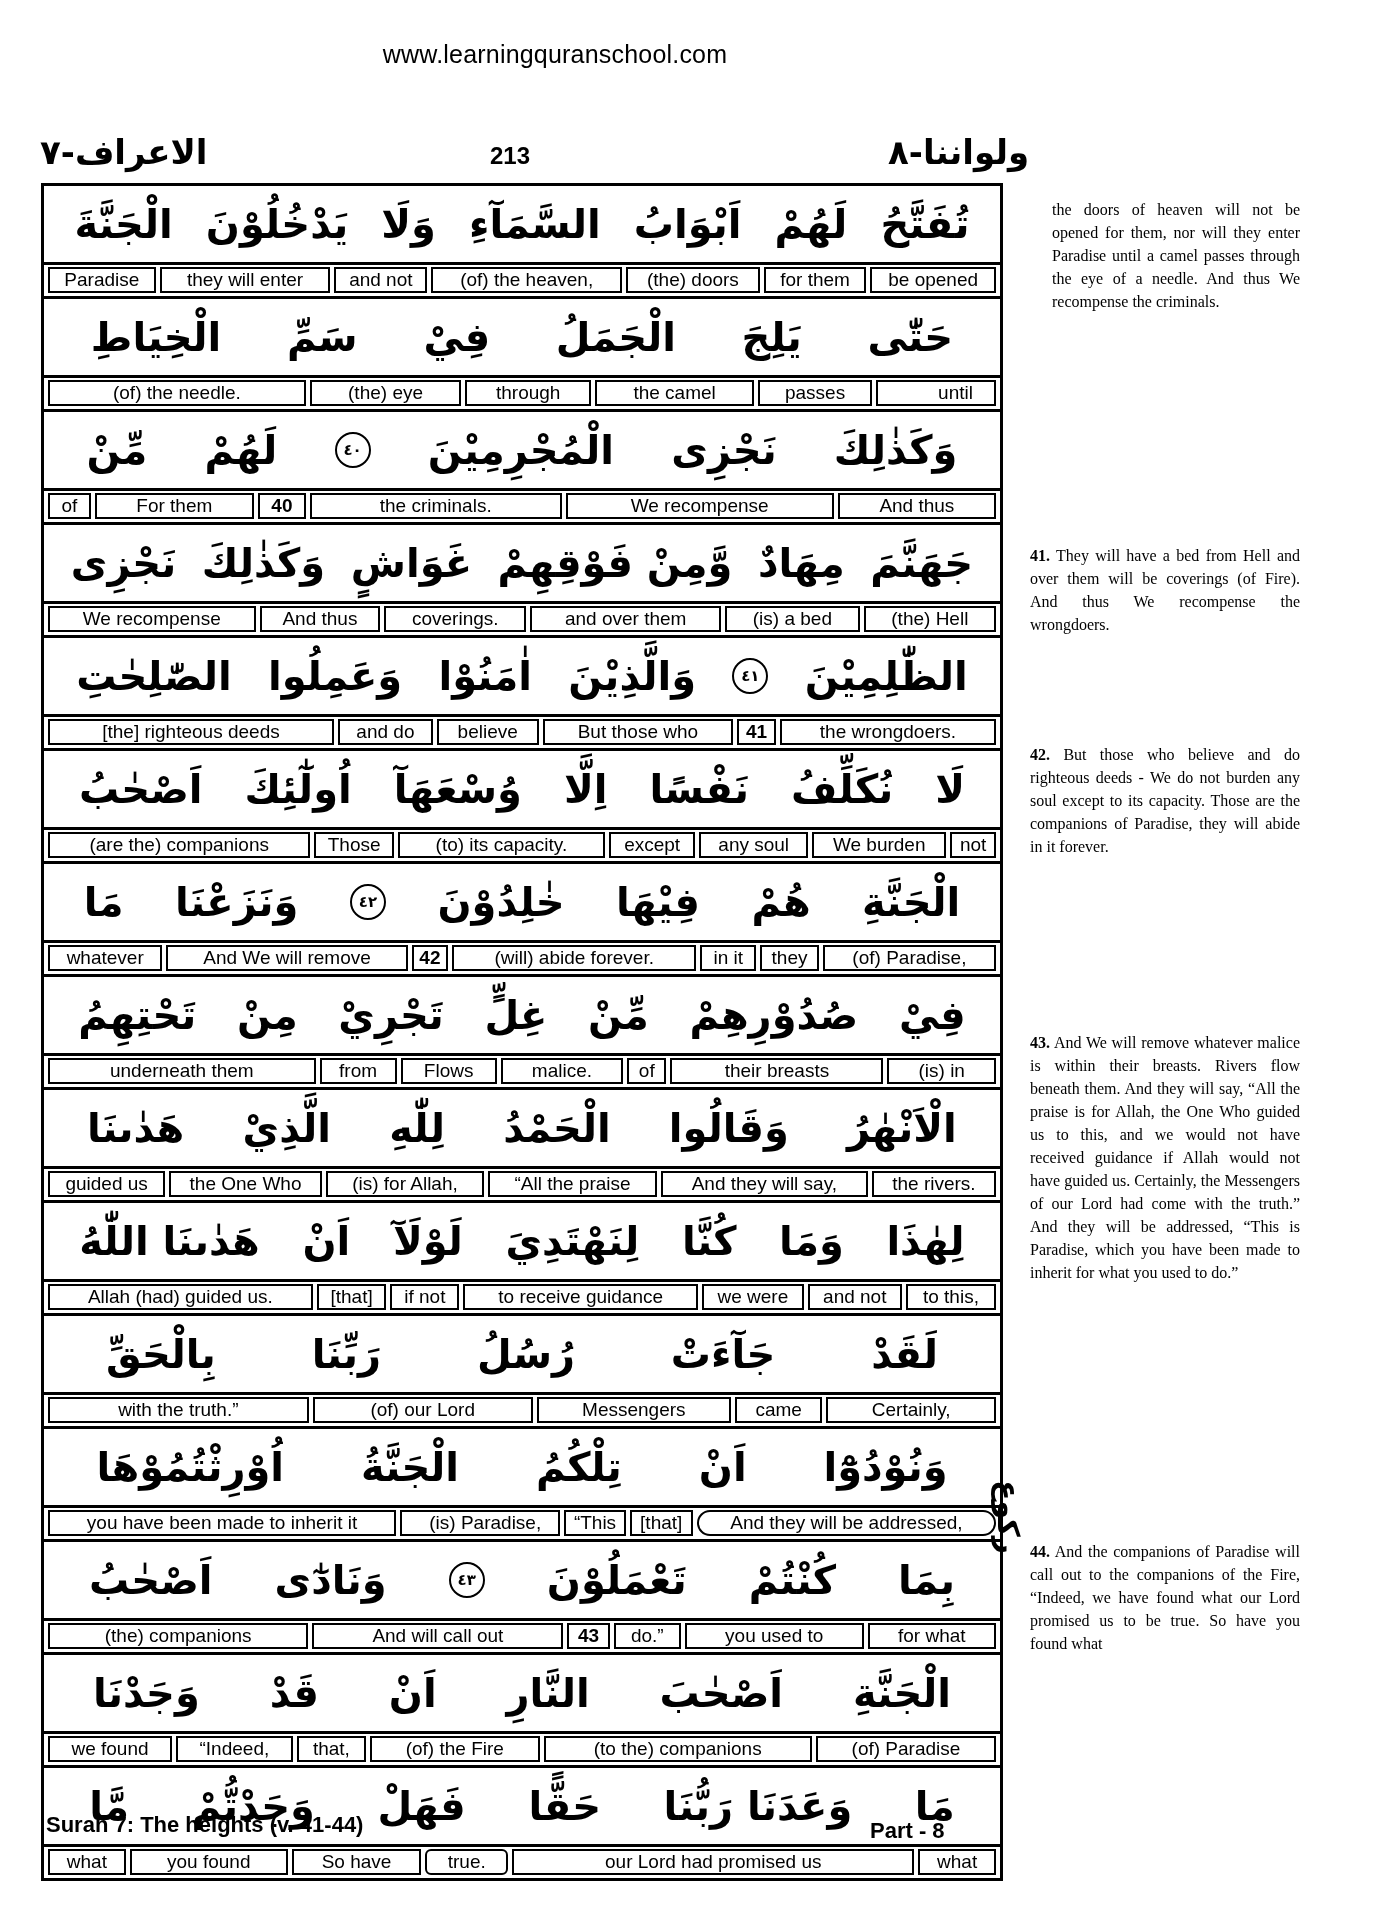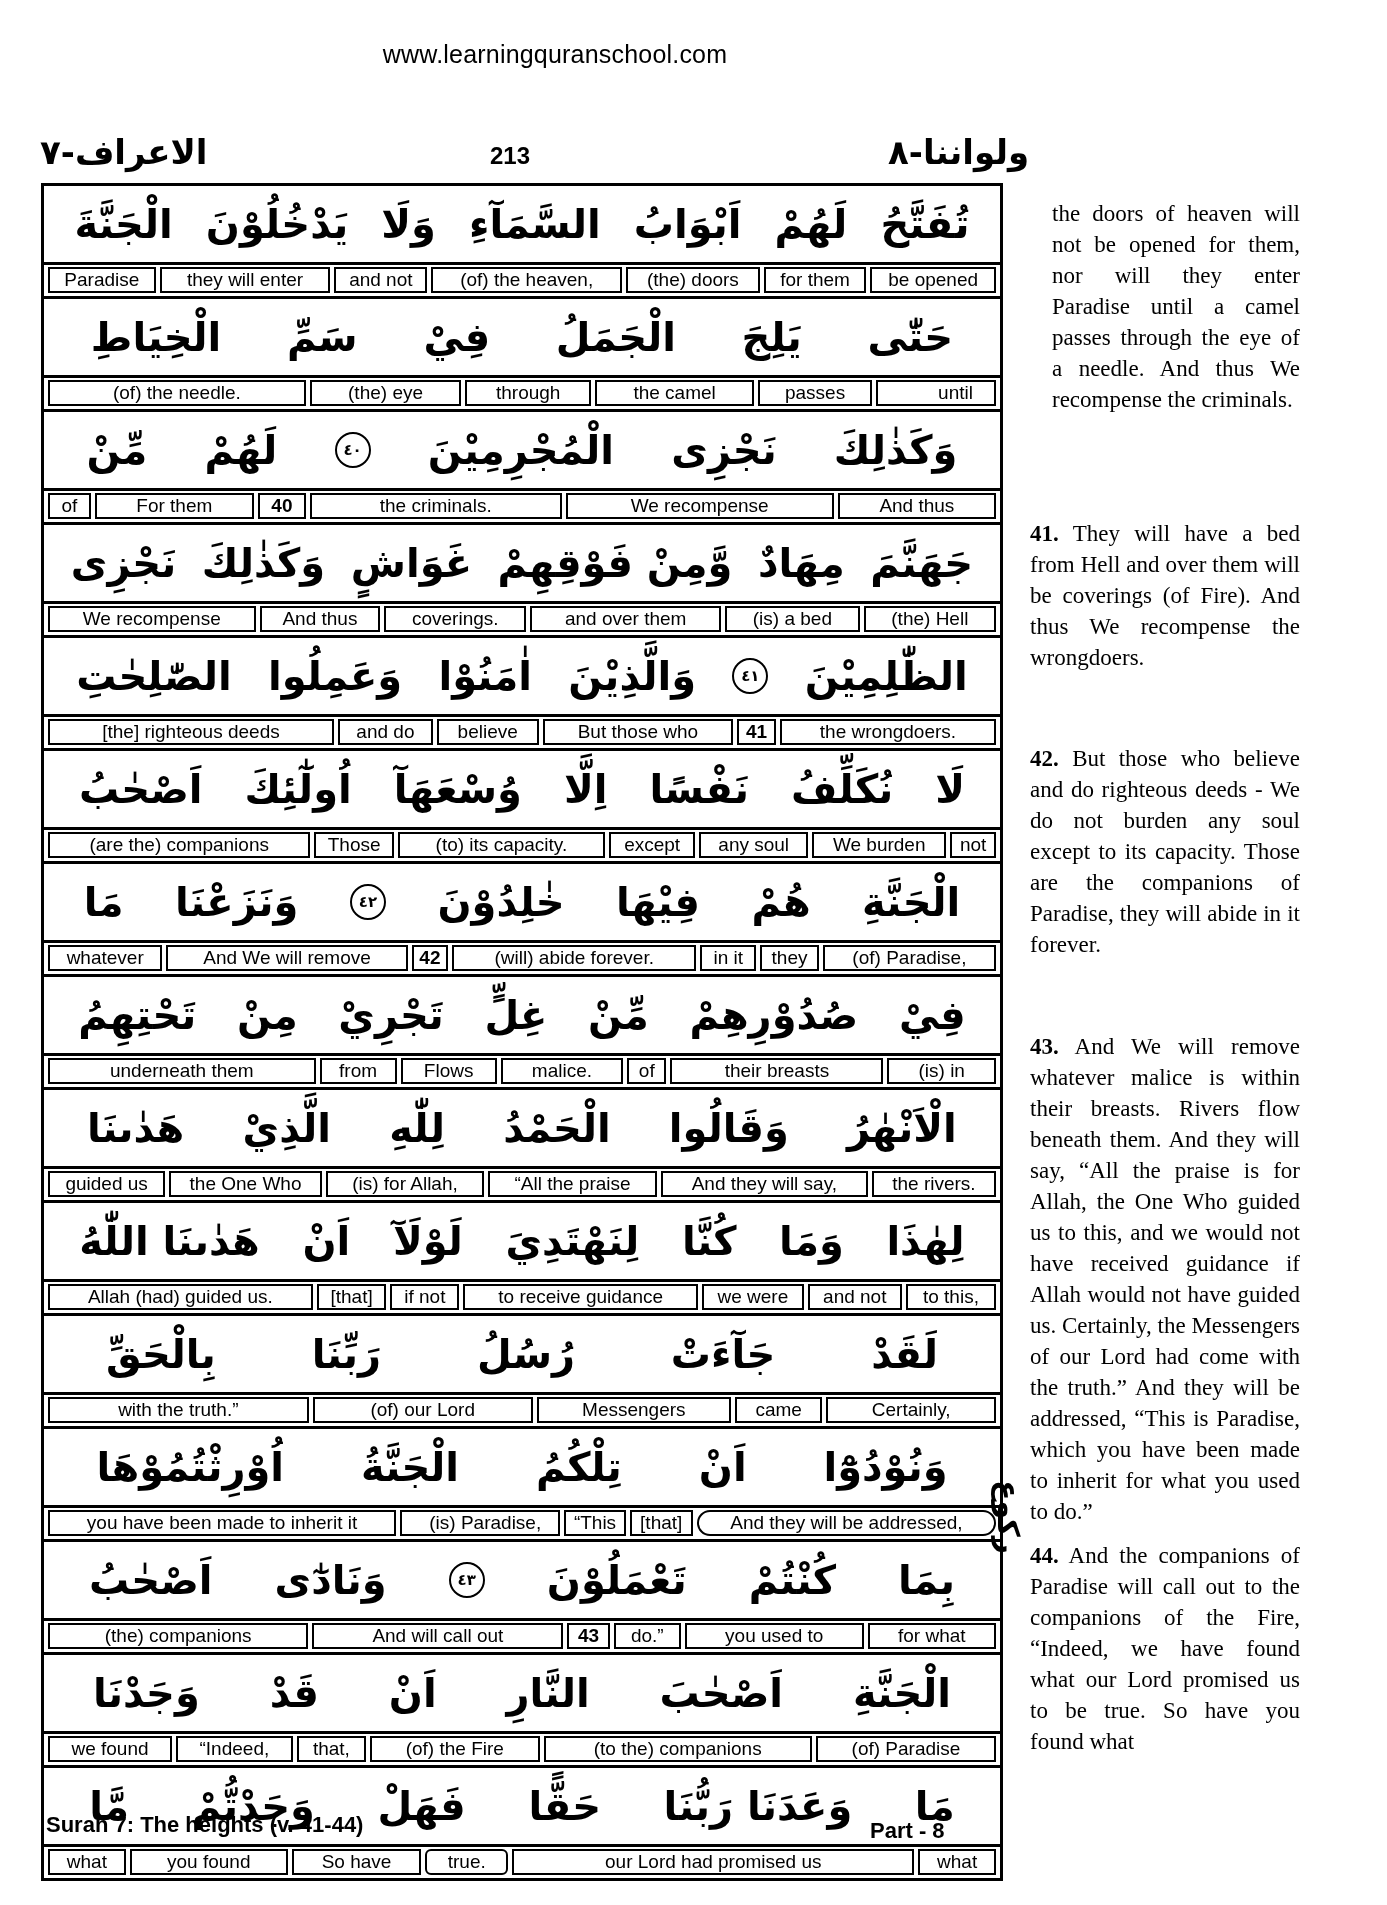--- a/index.html
+++ b/index.html
@@ -10,21 +10,21 @@
   .hdr-right{position:absolute;top:132px;left:888px;font-size:34px;font-weight:bold;font-family:"DejaVu Sans",sans-serif;direction:rtl;}
   .table{position:absolute;top:183px;left:41px;width:962px;border:3px solid #000;box-sizing:border-box;}
   .verse-row{border-bottom:3px solid #000;}
   .verse-row:last-child{border-bottom:none;}
   .ar{height:76px;display:flex;flex-direction:row-reverse;justify-content:space-around;align-items:center;padding:0 14px;border-bottom:3px solid #000;}
   .ar span{font-family:"DejaVu Sans",sans-serif;font-weight:bold;font-size:40px;line-height:1;white-space:nowrap;}
   .ar .vn{display:inline-flex;width:32px;height:32px;border:2px solid #000;border-radius:50%;align-items:center;justify-content:center;font-size:15px;font-weight:bold;}
   .en{height:26px;display:flex;flex-direction:row-reverse;padding:2px 4px 3px 4px;gap:4px;box-sizing:content-box;}
   .en span{border:2px solid #000;font-size:19px;line-height:22px;text-align:center;white-space:nowrap;overflow:hidden;padding:0 2px;flex:1 1 auto;}
   .en span.num{font-weight:bold;}
-  .side{position:absolute;left:1030px;width:270px;font-family:"Liberation Serif",serif;font-size:23px;line-height:31px;text-align:justify;}
+  .side{position:absolute;left:1030px;width:270px;font-family:"Liberation Serif",serif;font-size:16px;line-height:23px;text-align:justify;}
   .side .body{padding-left:22px;}
   .side b{font-weight:bold;}
   .ornament{position:absolute;left:995px;top:1480px;width:26px;height:80px;font-family:"DejaVu Sans",sans-serif;font-size:30px;font-weight:bold;writing-mode:vertical-rl;line-height:26px;}
   .footer-left{position:absolute;top:1812px;left:46px;font-size:22px;font-weight:bold;}
   .footer-right{position:absolute;top:1818px;left:870px;font-size:22px;font-weight:bold;}
 </style>
 </head>
 <body>
 
 <div class="url">www.learningquranschool.com</div>
@@ -309,21 +309,21 @@
         <span style="flex-grow: 4;">what</span>
       </div>
     </div>
   </div>
 
 <div class="ornament">ركوع</div>
 
 <div class="side" style="top:198px;">
   <div class="body">the doors of heaven will not be opened for them, nor will they enter Paradise until a camel passes through the eye of a needle. And thus We recompense the criminals.</div>
 </div>
-<div class="side" style="top:518px;">
+<div class="side" style="top:544px;">
   <b>41.</b>
   <span>They will have a bed from Hell and over them will be coverings (of Fire). And thus We recompense the wrongdoers.</span>
 </div>
 <div class="side" style="top:743px;">
   <b>42.</b>
   <span>But those who believe and do righteous deeds - We do not burden any soul except to its capacity. Those are the companions of Paradise, they will abide in it forever.</span>
 </div>
 <div class="side" style="top:1031px;">
   <b>43.</b>
   <span>And We will remove whatever malice is within their breasts. Rivers flow beneath them. And they will say, “All the praise is for Allah, the One Who guided us to this, and we would not have received guidance if Allah would not have guided us. Certainly, the Messengers of our Lord had come with the truth.” And they will be addressed, “This is Paradise, which you have been made to inherit for what you used to do.”</span>

